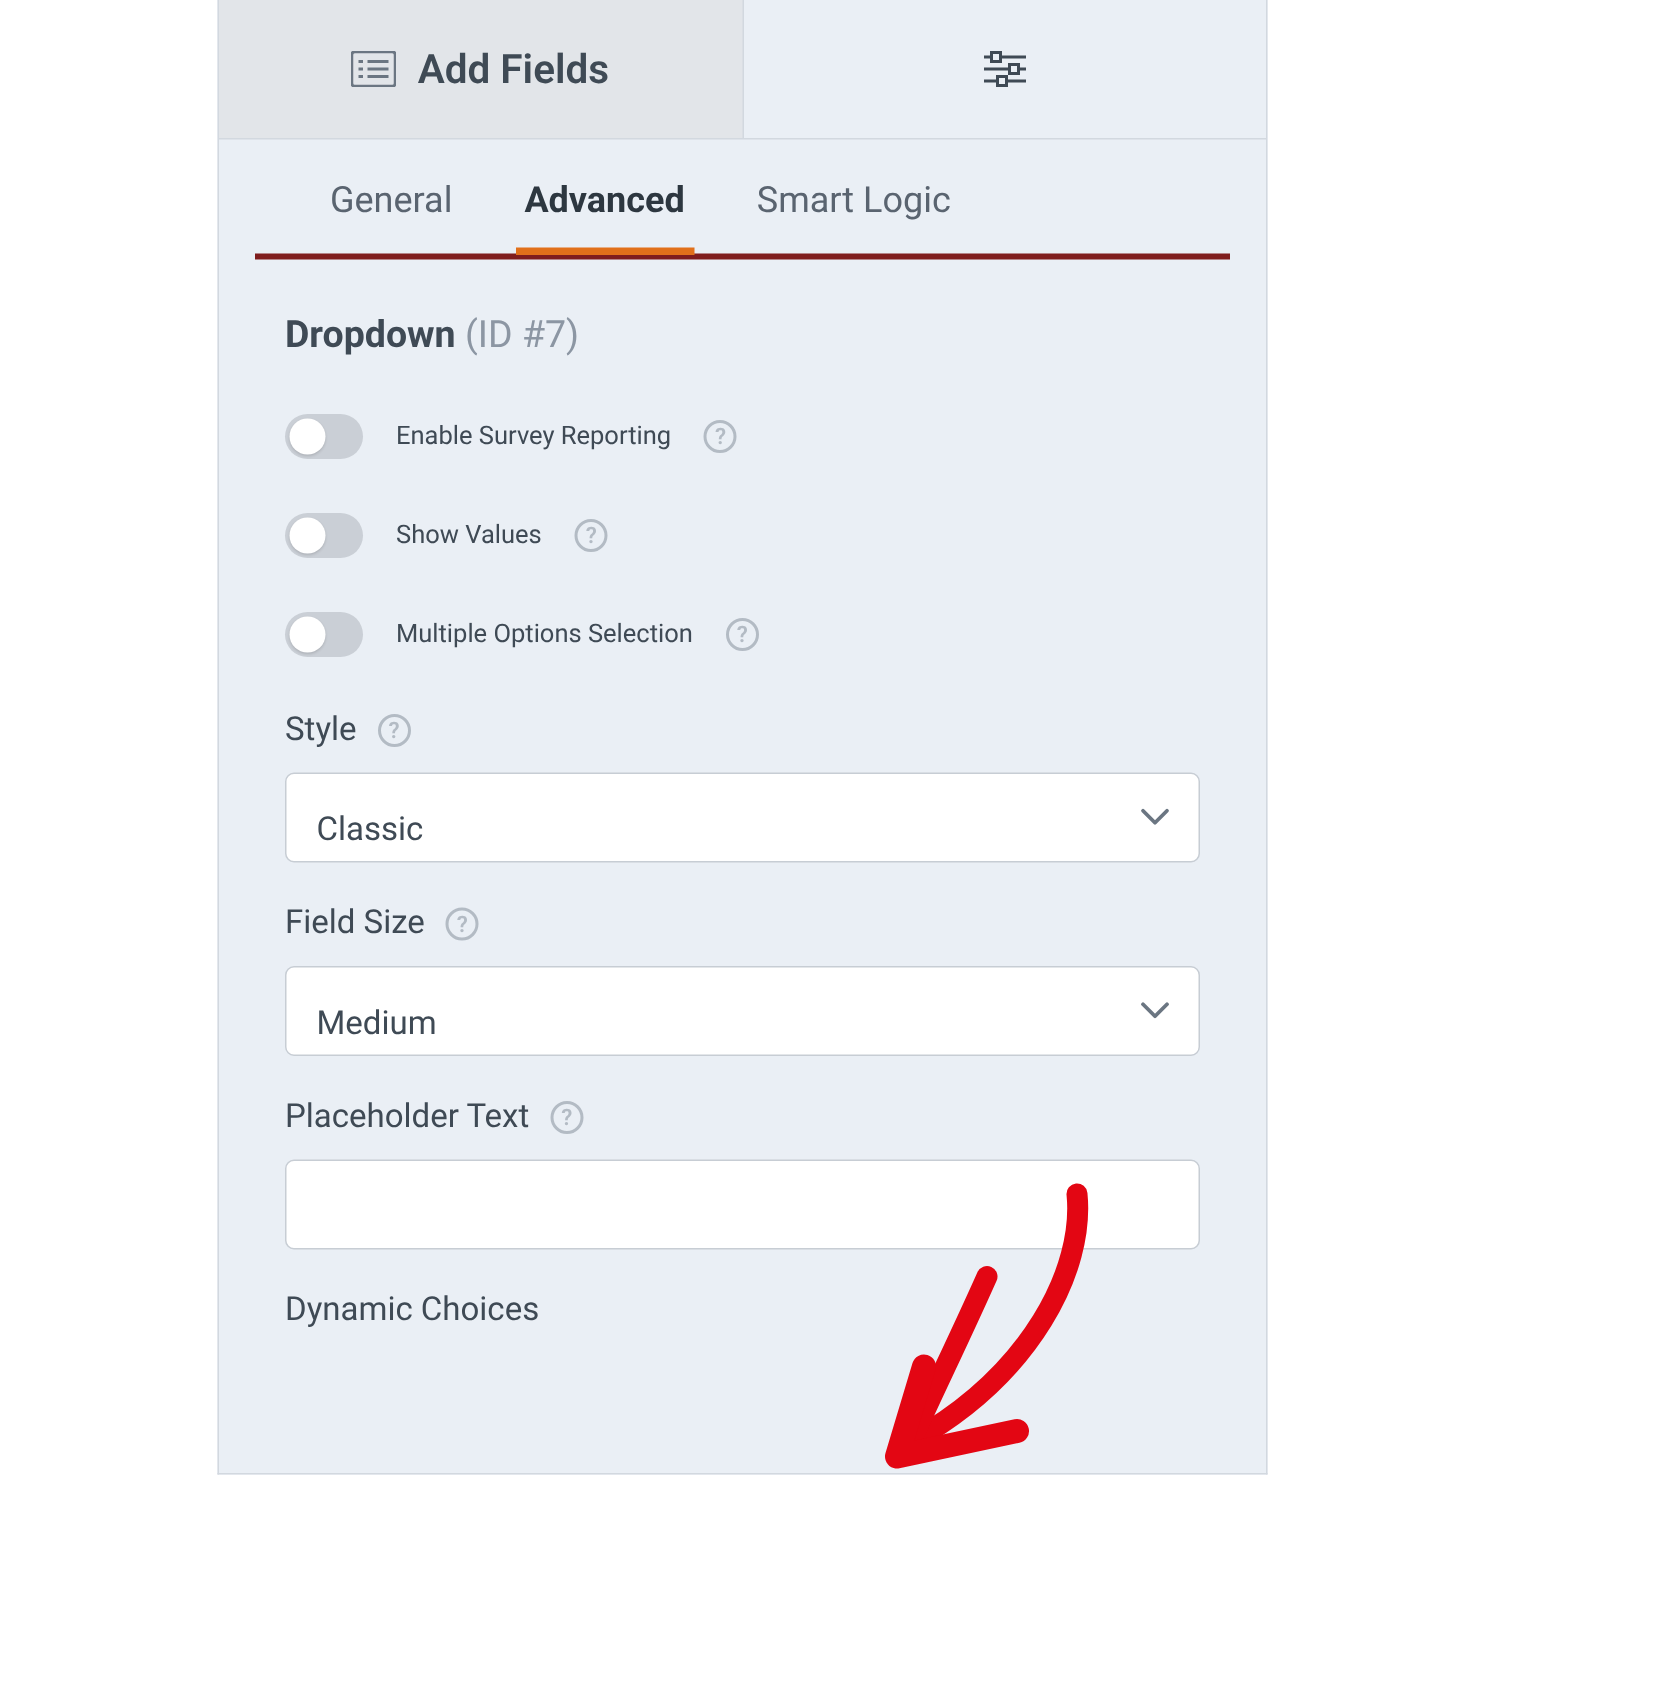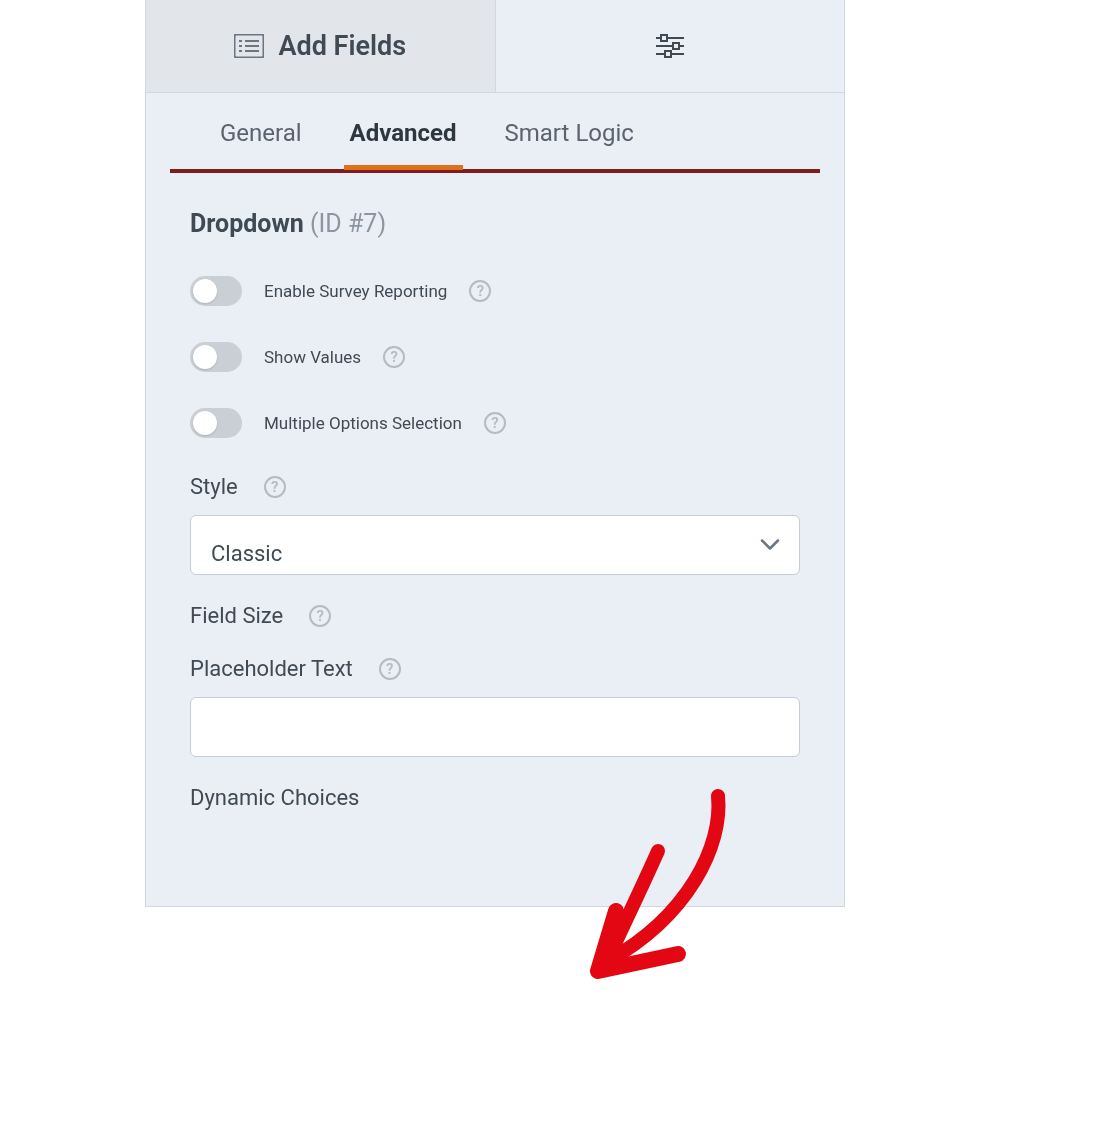--- a/index.html
+++ b/index.html
@@ -127,21 +127,21 @@
       font-weight: 600;
       flex-shrink: 0;
       cursor: pointer;
     }
     .form-group {
       margin-top: 28px;
     }
     .form-label-row {
       display: flex;
       align-items: center;
-      gap: 26px;
+      gap: 14px;
       margin-bottom: 16px;
     }
     .form-label {
       font-size: 22px;
       color: #3f4a55;
     }
     .select-wrap {
       position: relative;
     }
     .select {
@@ -261,20 +261,30 @@
             </svg>
         </span>
       </div>
     </div>
 
     <div class="form-group">
       <div class="form-label-row">
         <span class="form-label">Field Size</span>
         <span class="help-icon">?</span>
       </div>
+      <div class="select-wrap">
+        <div class="select">
+          <span>Medium</span>
+        </div>
+        <span class="select-chevron">
+          <svg width="20" height="12" viewBox="0 0 20 12">
+              <path d="M2 2 L10 10 L18 2" stroke="#6b7682" stroke-width="2.5" fill="none" stroke-linecap="round" stroke-linejoin="round"></path>
+            </svg>
+        </span>
+      </div>
     </div>
 
     <div class="form-group">
       <div class="form-label-row">
         <span class="form-label">Placeholder Text</span>
         <span class="help-icon">?</span>
       </div>
       <input type="text" class="input" value="" style="">
     </div>
 

